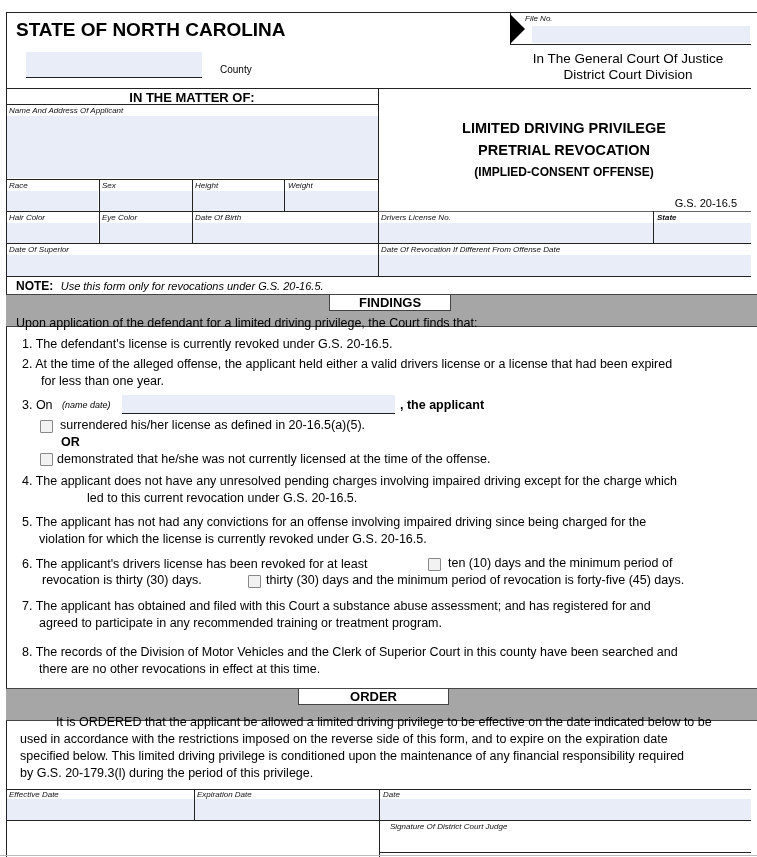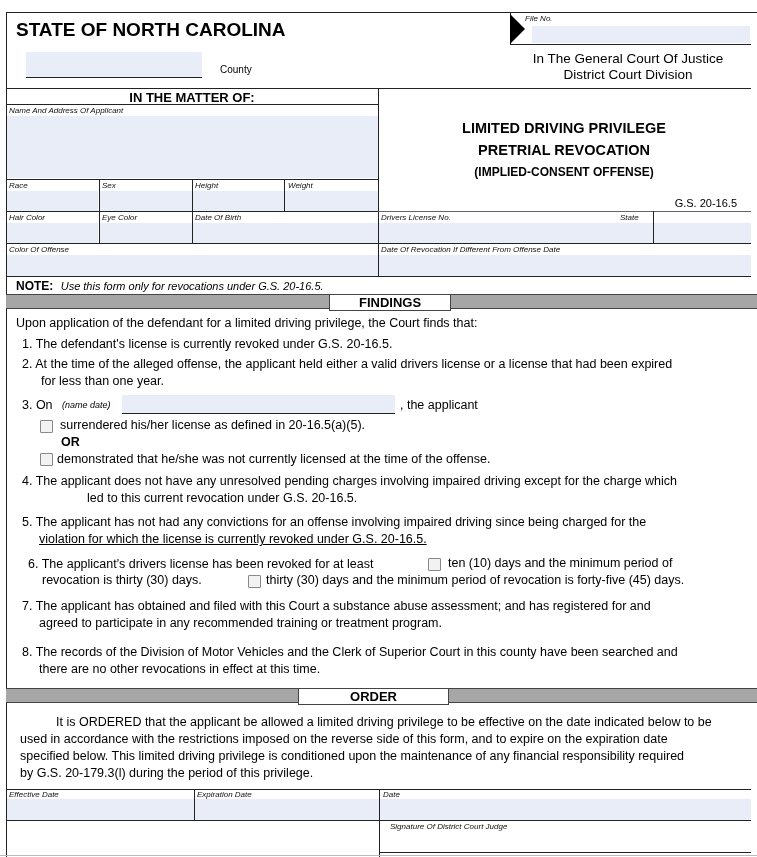--- a/index.html
+++ b/index.html
@@ -3,21 +3,21 @@
 <meta charset="utf-8">
 <style>
   * { box-sizing: border-box; margin: 0; padding: 0; }
   html, body { width: 757px; height: 857px; background: #ffffff; overflow: hidden; }
   body { font-family: "Liberation Sans", sans-serif; color: #000; position: relative; }
   .abs { position: absolute; }
   .lbl { position: absolute; font-size: 8px; font-style: italic; color: #111; white-space: nowrap; }
   .hline { position: absolute; height: 1px; background: #222; }
   .vline { position: absolute; width: 1px; background: #222; }
   .field-input { position: absolute; background: #e9edf8; border: none; outline: none; font-family: "Liberation Sans", sans-serif; font-size: 11px; }
-  .band { position: absolute; left: 6px; right: 0; height: 15px; background: #a6a6a6; border-top: 1px solid #444; border-bottom: 1px solid #444; }
+  .band { position: absolute; left: 6px; right: 0; height: 33px; background: #a6a6a6; border-top: 1px solid #444; border-bottom: 1px solid #444; }
   .band-label { position: absolute; top: -1px; height: 17px; background: #fff; border: 1px solid #444; font-weight: bold; font-size: 13px; text-align: center; line-height: 16px; }
   .txt { position: absolute; font-size: 12.5px; line-height: 17px; white-space: nowrap; }
   .chk { position: absolute; width: 13px; height: 13px; border: 1px solid #888; background: #f2f2f2; border-radius: 1px; cursor: pointer; }
 </style>
 </head>
 <body>
 
 <div class="hline" style="left:6px; right:0; top:12px;"></div>
 <div class="vline" style="left:6px; top:12px; height:845px;"></div>
 
@@ -57,34 +57,34 @@
 <div class="hline" style="left:6px; width:372px; top:211px;"></div>
 
 <div class="lbl" style="left:9px; top:213px;">Hair Color</div>
 <input class="field-input" style="left: 7px; top: 223px; width: 91px; height: 20px;" value="">
 <div class="lbl" style="left:102px; top:213px;">Eye Color</div>
 <input class="field-input" style="left: 100px; top: 223px; width: 92px; height: 20px;" value="">
 <div class="lbl" style="left:195px; top:213px;">Date Of Birth</div>
 <input class="field-input" style="left: 193px; top: 223px; width: 185px; height: 20px;" value="">
 <div class="hline" style="left:6px; right:6px; top:243px;"></div>
 
-<div class="lbl" style="left:9px; top:245px;">Color Of Offense</div>
+<div class="lbl" style="left:9px; top:245px;">Date Of Superior</div>
 <input class="field-input" style="left: 7px; top: 255px; width: 371px; height: 21px;" value="">
 <div class="hline" style="left:6px; right:6px; top:276px;"></div>
 
 <div class="abs" style="left:379px; width:370px; text-align:center; top:120px; font-size:14.5px; font-weight:bold;">LIMITED DRIVING PRIVILEGE</div>
 <div class="abs" style="left:379px; width:370px; text-align:center; top:142px; font-size:14.5px; font-weight:bold;">PRETRIAL REVOCATION</div>
 <div class="abs" style="left:379px; width:370px; text-align:center; top:165px; font-size:12px; font-weight:bold;">(IMPLIED-CONSENT OFFENSE)</div>
 <div class="abs" style="right:20px; top:197px; font-size:11px;">G.S. 20-16.5</div>
 
 <div class="hline" style="left:378px; right:6px; top:211px; background:#666;"></div>
 <div class="lbl" style="left:381px; top:213px;">Drivers License No.</div>
 <input class="field-input" style="left: 379px; top: 223px; width: 274px; height: 20px;" value="">
 <div class="vline" style="left:653px; top:211px; height:33px;"></div>
-<div class="lbl" style="left:620px; top:213px;">State</div>
+<div class="lbl" style="left:657px; top:213px;font-weight:bold;">State</div>
 <input class="field-input" style="left: 654px; top: 223px; width: 97px; height: 20px;" value="">
 
 <div class="lbl" style="left:381px; top:245px;">Date Of Revocation If Different From Offense Date</div>
 <input class="field-input" style="left: 379px; top: 255px; width: 372px; height: 21px;" value="">
 
 <div class="abs" style="left:16px; top:279px; font-size:12px; white-space:nowrap;">
   <span style="font-weight:bold;">NOTE:</span>
   <span style="font-style:italic; font-size:11px; margin-left:4px;">Use this form only for revocations under G.S. 20-16.5.</span>
 </div>
 
@@ -94,33 +94,33 @@
 
 <div class="txt" style="left:16px; top:315px;">Upon application of the defendant for a limited driving privilege, the Court finds that:</div>
 <div class="txt" style="left:22px; top:336px;">1.  The defendant's license is currently revoked under G.S. 20-16.5.</div>
 <div class="txt" style="left:22px; top:356px;">2.  At the time of the alleged offense, the applicant held either a valid drivers license or a license that had been expired</div>
 <div class="txt" style="left:41px; top:373px;">for less than one year.</div>
 
 <div class="txt" style="left:22px; top:397px;">3.  On</div>
 <div class="abs" style="left:62px; top:400px; font-size:9px; font-style:italic;">(name date)</div>
 <input class="field-input" style="left: 122px; top: 395px; width: 273px; height: 18px;" value="">
 <div class="hline" style="left:122px; width:273px; top:413px;"></div>
-<div class="txt" style="left:400px; top:397px;">, the applicant</div>
+<div class="txt" style="left:400px; top:397px;font-weight:bold;">, the applicant</div>
 <div class="chk" style="left:40px; top:420px;"></div>
 <div class="txt" style="left:60px; top:417px;">surrendered his/her license as defined in 20-16.5(a)(5).</div>
 <div class="txt" style="left:61px; top:434px; font-weight:bold;">OR</div>
 <div class="chk" style="left:40px; top:453px;"></div>
 <div class="txt" style="left:57px; top:451px;">demonstrated that he/she was not currently licensed at the time of the offense.</div>
 
 <div class="txt" style="left:22px; top:473px;">4.  The applicant does not have any unresolved pending charges involving impaired driving except for the charge which</div>
 <div class="txt" style="left:39px; top:490px;padding-left:48px;">led to this current revocation under G.S. 20-16.5.</div>
 <div class="txt" style="left:22px; top:514px;">5.  The applicant has not had any convictions for an offense involving impaired driving since being charged for the</div>
-<div class="txt" style="left:39px; top:531px;text-decoration:underline;">violation for which the license is currently revoked under G.S. 20-16.5.</div>
+<div class="txt" style="left:39px; top:531px;">violation for which the license is currently revoked under G.S. 20-16.5.</div>
 
-<div class="txt" style="left:22px; top:556px;margin-left:6px;">6.  The applicant's drivers license has been revoked for at least</div>
+<div class="txt" style="left:22px; top:556px;">6.  The applicant's drivers license has been revoked for at least</div>
 <div class="chk" style="left:428px; top:558px;"></div>
 <div class="txt" style="left:448px; top:555px;">ten (10) days and the minimum period of</div>
 <div class="txt" style="left:42px; top:572px;">revocation is thirty (30) days.</div>
 <div class="chk" style="left:248px; top:575px;"></div>
 <div class="txt" style="left:266px; top:572px;">thirty (30) days and the minimum period of revocation is forty-five (45) days.</div>
 
 <div class="txt" style="left:22px; top:598px;">7.  The applicant has obtained and filed with this Court a substance abuse assessment; and has registered for and</div>
 <div class="txt" style="left:39px; top:615px;">agreed to participate in any recommended training or treatment program.</div>
 <div class="txt" style="left:22px; top:644px;">8.  The records of the Division of Motor Vehicles and the Clerk of Superior Court in this county have been searched and</div>
 <div class="txt" style="left:39px; top:661px;">there are no other revocations in effect at this time.</div>

